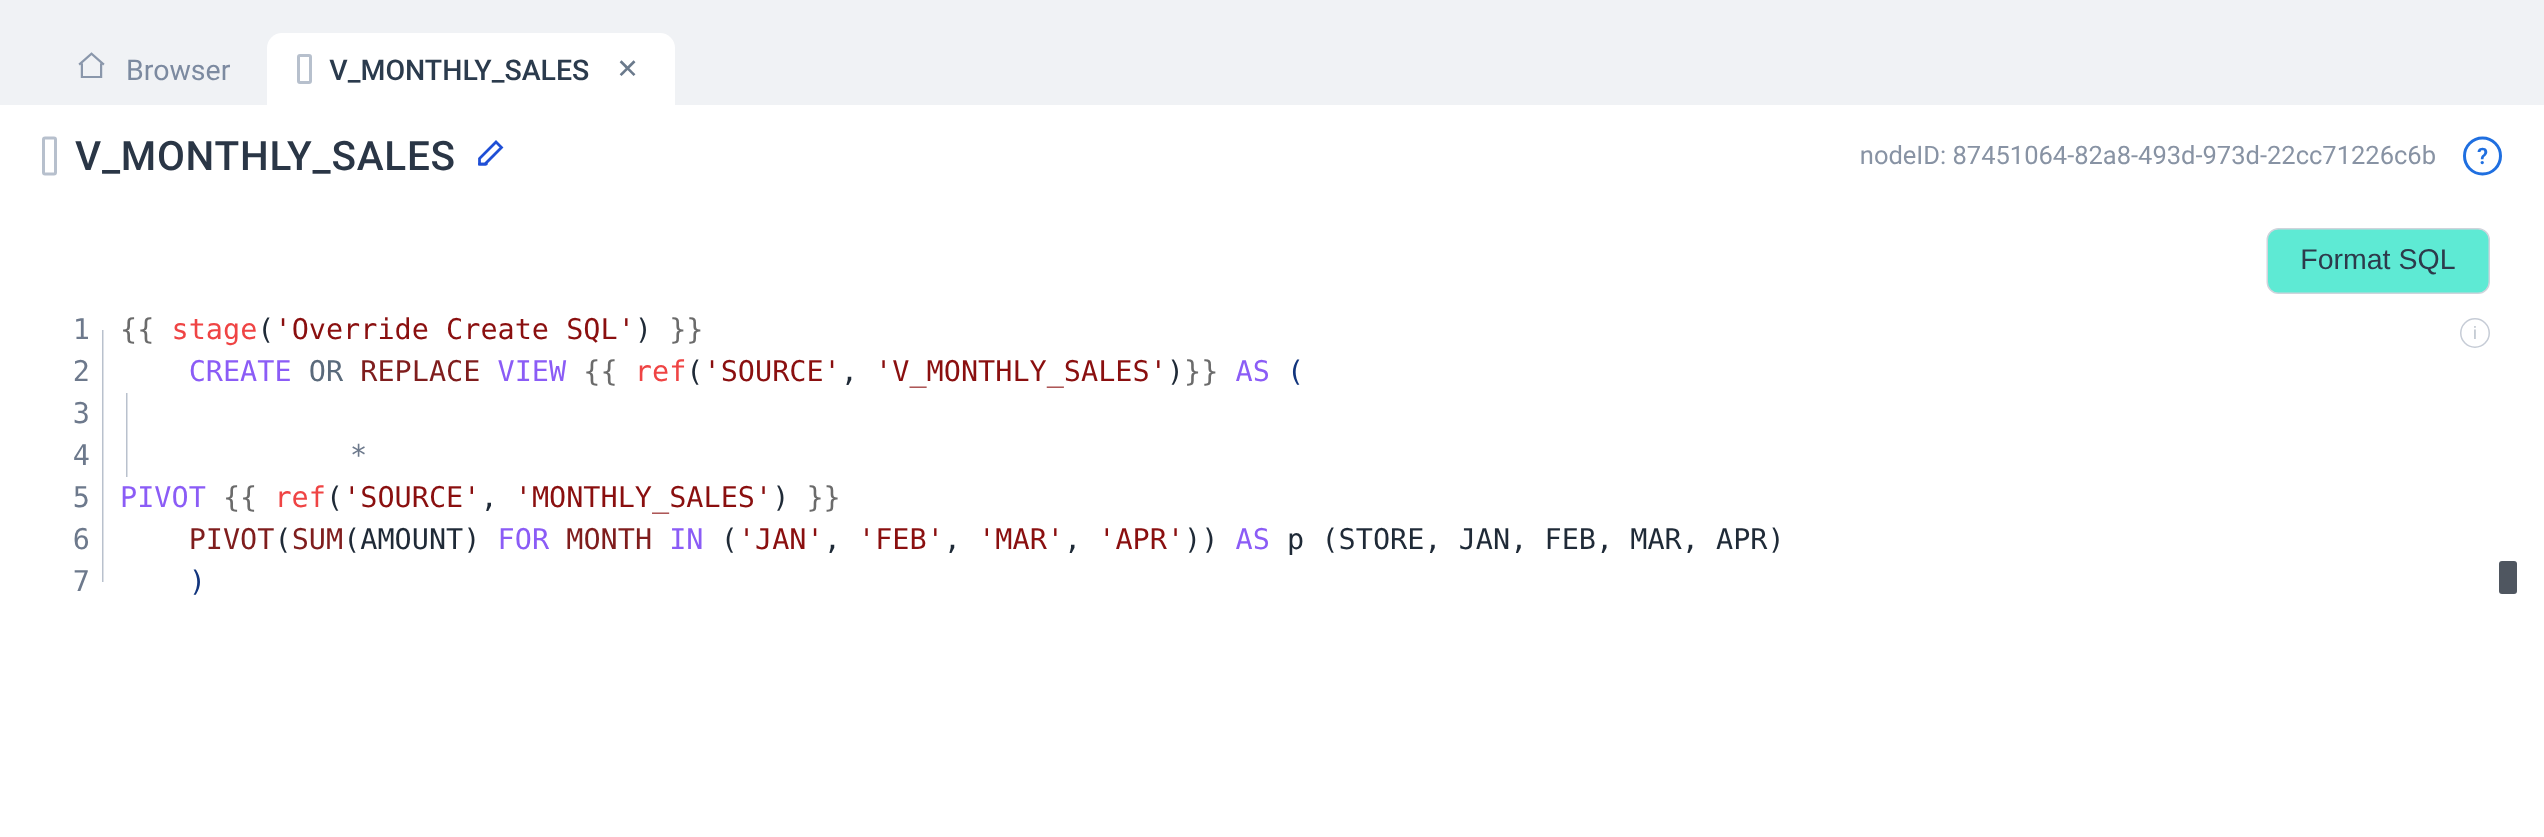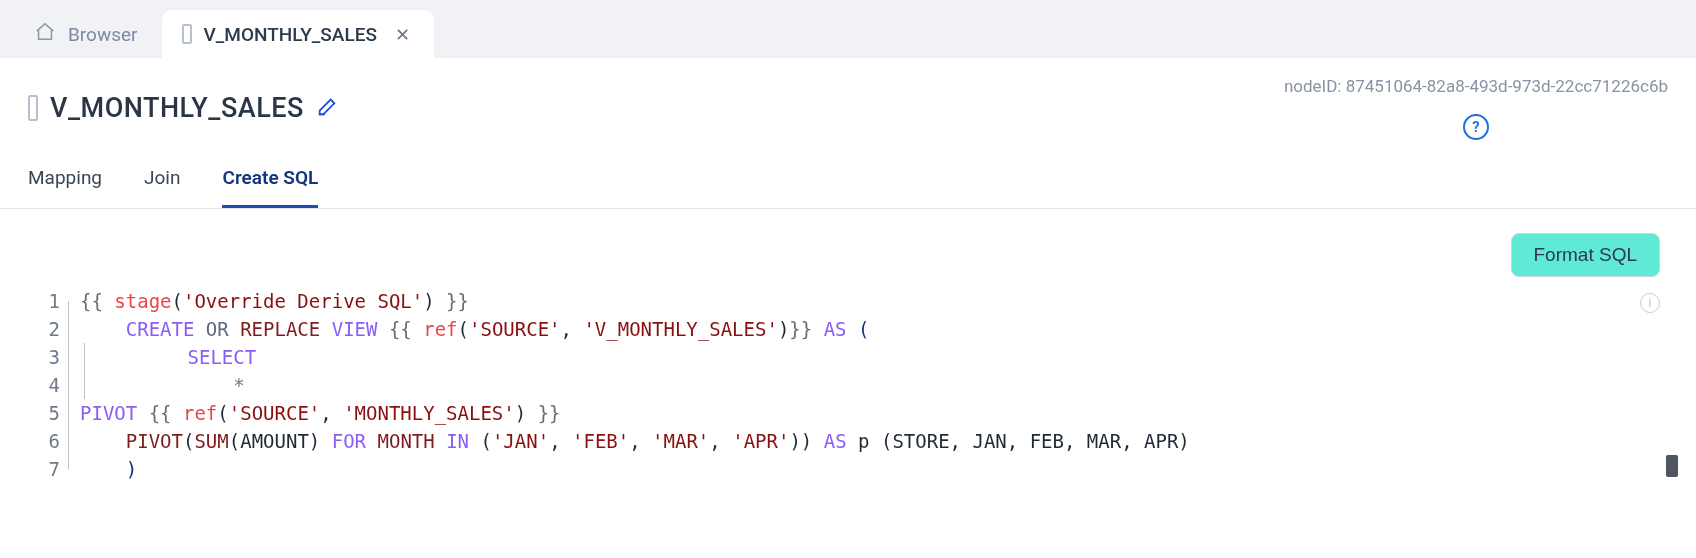--- a/index.html
+++ b/index.html
@@ -8,22 +8,22 @@
     background: #f0f2f5;
     color: #222;
     font-size: 14px;
   }
   .app { width: 1696px; height: 558px; background: #f0f2f5; }
 
   
   .tabbar {
     display: flex;
     align-items: flex-end;
-    height: 58px;
-    padding-left: 14px;
+    height: 70px;
+    padding-left: 30px;
     gap: 0;
   }
   .tab {
     display: flex;
     align-items: center;
     gap: 12px;
     height: 48px;
     padding: 0 24px 0 20px;
     border-radius: 10px 10px 0 0;
     font-size: 19px;
@@ -42,21 +42,21 @@
   
   .panel { background:#fff; width:100%; min-height: 500px; }
   .panel-header {
     display:flex; align-items:center; justify-content:space-between;
     padding: 18px 28px 8px 28px;
   }
   .title-wrap { display:flex; align-items:center; gap:12px; }
   .title-wrap .box-icon { width:10px; height:26px; }
   .title { font-size: 27px; font-weight: 500; color:#2a3646; letter-spacing: .5px; }
   .edit-icon svg { width:22px; height:22px; stroke:#1f4fd6; fill:none; stroke-width:2; }
-  .meta { display:flex; align-items:center; gap:18px; color:#8893a4; font-size:17px;flex-direction:column; }
+  .meta { display:flex; align-items:center; gap:18px; color:#8893a4; font-size:17px; }
   .help-icon { width:26px; height:26px; border:2px solid #1f6fe0; border-radius:50%; display:flex; align-items:center; justify-content:center; color:#1f6fe0; font-size:15px; font-weight:600; }
 
   
   .subtabs {
     display:flex; gap:42px;
     padding: 18px 28px 0 28px;
     border-bottom:1px solid #e4e7ec;
   }
   .subtab {
     font-size:19px; color:#3b4656;
@@ -164,52 +164,46 @@
               <path d="M4 20h5" stroke-linecap="round"></path>
             </svg>
         </span>
       </div>
       <div class="meta">
         <span>nodeID: 87451064-82a8-493d-973d-22cc71226c6b</span>
         <span class="help-icon">?</span>
       </div>
     </div>
 
-    <div class="subtabs">
-      <div class="subtab">Mapping</div>
-      <div class="subtab">Join</div>
-      <div class="subtab active">Create SQL</div>
-    </div>
 
     <div class="edtoolbar">
       <button class="btn">Format SQL</button>
     </div>
 
     <div class="editor-wrap">
       <div class="info-icon">i</div>
 
       <div class="editor">
 
         <div class="row">
           <div class="gutter">1</div>
           <div class="bar top"></div>
-          <div class="code"><span class="c-delim">{{ </span><span class="c-ref">stage</span><span class="c-plain">(</span><span class="c-str">'Override Derive SQL'</span><span class="c-plain">)</span><span class="c-delim"> }}</span></div>
+          <div class="code"><span class="c-delim">{{ </span><span class="c-ref">stage</span><span class="c-plain">(</span><span class="c-str">'Override Create SQL'</span><span class="c-plain">)</span><span class="c-delim"> }}</span></div>
         </div>
 
         <div class="row">
           <div class="gutter">2</div>
           <div class="bar l1"></div>
           <div class="code"><span>    </span><span class="c-kw">CREATE </span><span class="c-or">OR </span><span class="c-fn">REPLACE </span><span class="c-kw">VIEW </span><span class="c-delim">{{ </span><span class="c-ref">ref</span><span class="c-plain">(</span><span class="c-str">'SOURCE'</span><span class="c-plain">, </span><span class="c-str">'V_MONTHLY_SALES'</span><span class="c-plain">)</span><span class="c-delim">}} </span><span class="c-kw">AS </span><span class="c-paren">(</span></div>
         </div>
 
         <div class="row">
           <div class="gutter">3</div>
           <div class="bar l1"></div>
           <div class="bar l1"></div>
-          <div class="code"><span>        </span><span class="c-kw">SELECT</span></div>
         </div>
 
         <div class="row">
           <div class="gutter">4</div>
           <div class="bar l1"></div>
           <div class="bar l1"></div>
           <div class="code"><span>            </span><span class="c-star">*</span></div>
         </div>
 
         <div class="row">

